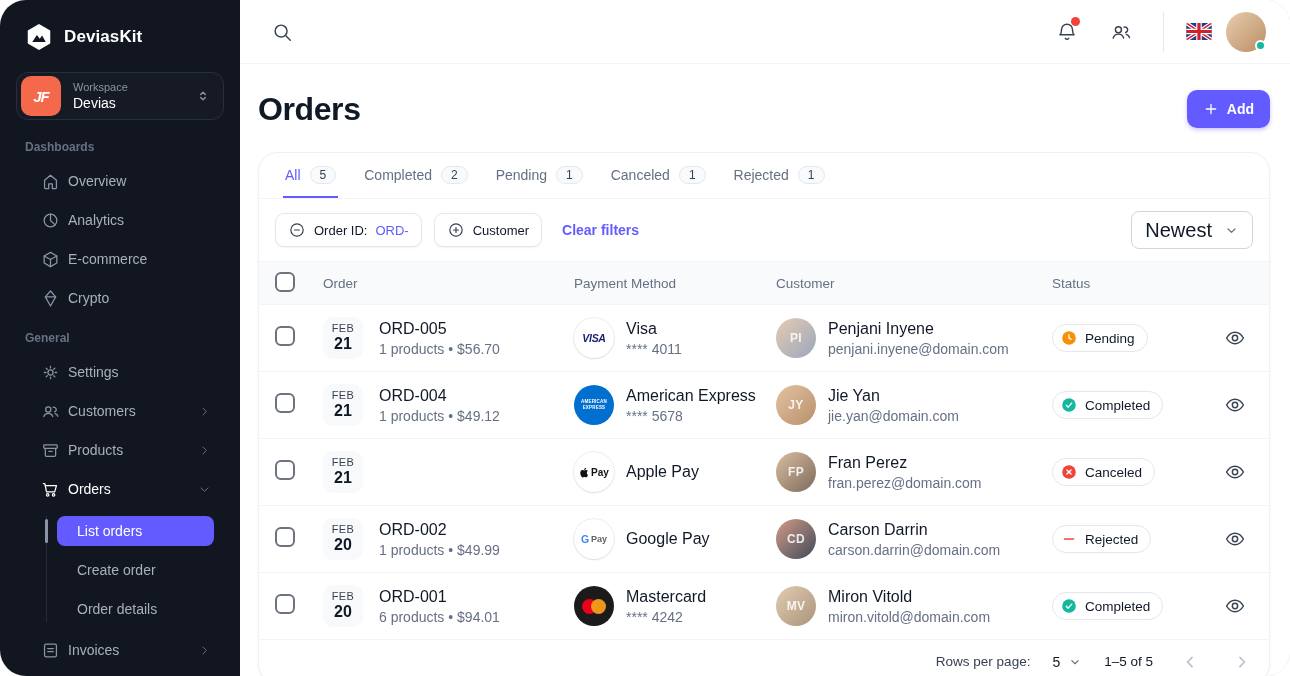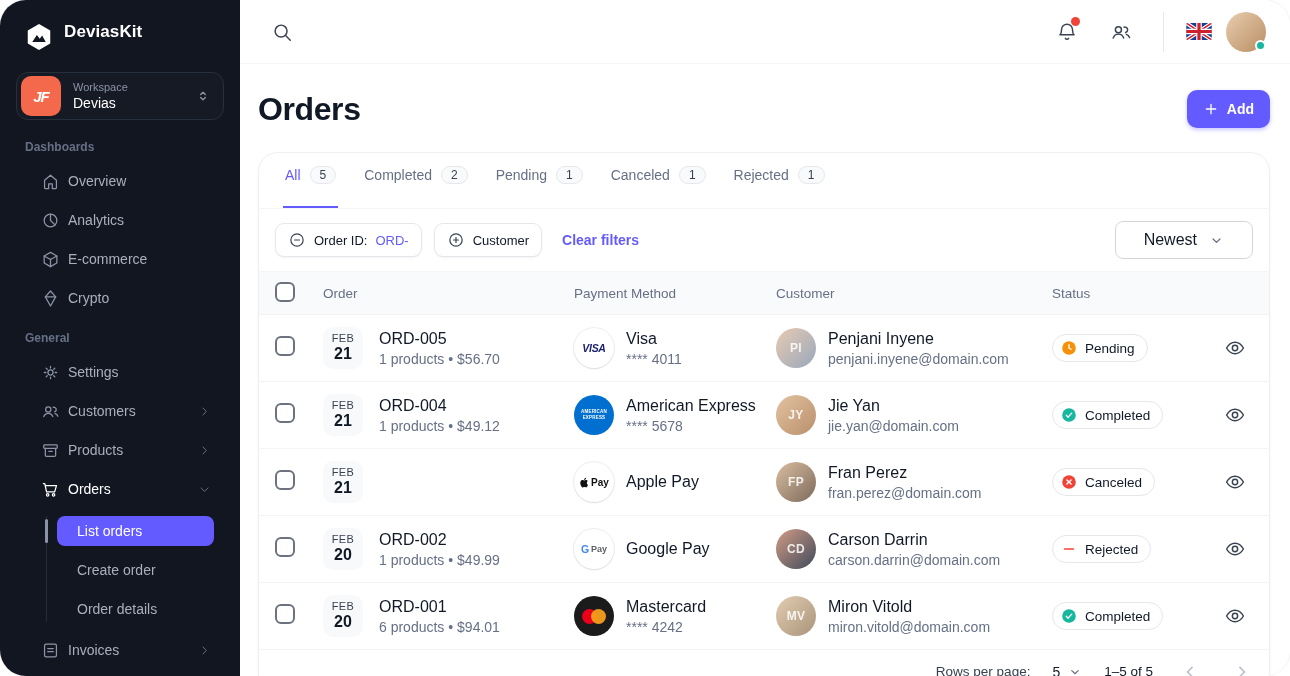--- a/index.html
+++ b/index.html
@@ -4,21 +4,21 @@
 <style>
   html,body{margin:0;padding:0;background:#fff;}
   body{width:1290px;height:676px;overflow:hidden;font-family:"Liberation Sans","DejaVu Sans",sans-serif;color:#111927;-webkit-font-smoothing:antialiased;}
   *{box-sizing:border-box;}
   button{font-family:inherit;background:none;border:none;padding:0;cursor:pointer;color:inherit;}
 
   .frame{width:1290px;height:676px;border-radius:26px;overflow:hidden;display:flex;background:#fff;box-shadow:0 0 0 1px rgba(17,25,39,.05);}
 
   
   .sidebar{width:240px;min-width:240px;background:#121621;color:#A8B0BD;display:flex;flex-direction:column;overflow:hidden;}
-  .logo-row{display:flex;gap:10px;padding:22px 24px 12px;}
+  .logo-row{display:flex;align-items:center;gap:10px;padding:22px 24px 12px;}
   .logo-mark svg{display:block;}
   .logo-title{color:#fff;font-weight:700;font-size:17px;letter-spacing:.1px;}
   .workspace{margin:8px 16px 0;display:flex;align-items:center;gap:12px;padding:4px 12px 4px 4px;border:1px solid #272E3C;border-radius:12px;background:rgba(255,255,255,.02);height:48px;cursor:pointer;}
   .ws-logo{width:40px;height:40px;min-width:40px;border-radius:10px;background:#F4694C;color:#fff;display:flex;align-items:center;justify-content:center;font-style:italic;font-weight:800;font-size:15px;letter-spacing:-1px;}
   .ws-text{display:flex;flex-direction:column;gap:2px;flex:1;min-width:0;}
   .ws-label{font-size:11px;color:#8A94A6;}
   .ws-name{font-size:14px;color:#fff;font-weight:500;}
   .ws-caret{color:#8A94A6;display:flex;}
   .ws-caret svg{width:16px;height:16px;}
   .nav{padding:10px 16px 0;flex:1;overflow:hidden;}
@@ -51,31 +51,31 @@
 
   .content{flex:1;padding:26px 20px 0 18px;overflow:hidden;}
   .page-head{display:flex;align-items:flex-start;justify-content:space-between;}
   h1{margin:0;font-size:32px;line-height:38px;font-weight:600;letter-spacing:-.4px;color:#111927;}
   .add-btn{display:flex;align-items:center;gap:8px;background:#635BFF;color:#fff;border-radius:10px;padding:0 16px;height:38px;font-size:14px;font-weight:600;box-shadow:0 2px 4px rgba(99,91,255,.35);}
   .add-btn svg{width:16px;height:16px;}
 
   .card{margin-top:24px;border:1px solid #EFF0F3;border-radius:20px;background:#fff;box-shadow:0 1px 3px rgba(17,25,39,.05);overflow:hidden;}
 
   .tabs{display:flex;gap:24px;padding:0 24px;border-bottom:1px solid #F2F4F7;}
-  .tab{display:flex;align-items:center;gap:9px;padding:13px 2px 22px;border-bottom:2px solid transparent;font-size:14px;font-weight:500;color:#667085;cursor:pointer;}
+  .tab{display:flex;align-items:center;gap:9px;padding:13px 2px 12px;border-bottom:2px solid transparent;font-size:14px;font-weight:500;color:#667085;cursor:pointer;}
   .tab.active{color:#635BFF;border-color:#635BFF;}
   .tab-badge{font-size:12px;padding:1px 9px;border-radius:999px;background:#F9FAFB;border:1px solid #E5E7EB;color:#374151;font-weight:500;}
 
   .filters{display:flex;align-items:center;gap:12px;padding:12px 16px;border-bottom:1px solid #F2F4F7;}
   .chip{display:flex;align-items:center;gap:8px;padding:0 12px;height:34px;border:1px solid #E5E7EB;border-radius:9px;background:#fff;font-size:13px;font-weight:500;color:#111927;box-shadow:0 1px 2px rgba(16,24,40,.05);}
   .chip-icon{display:flex;color:#384250;}
   .chip-icon svg{width:18px;height:18px;}
   .chip-value{color:#635BFF;}
   .clear{color:#635BFF;font-weight:600;font-size:14px;margin-left:8px;}
-  .sort{margin-left:auto;display:flex;align-items:center;gap:12px;height:38px;padding:0 28px;border:1px solid #D2D6DB;border-radius:8px;font-size:16px;font-weight:500;color:#111927;background:#fff;}
+  .sort{margin-left:auto;display:flex;align-items:center;gap:12px;height:38px;padding:0 13px;border:1px solid #D2D6DB;border-radius:8px;font-size:20px;font-weight:500;color:#111927;background:#fff;}
   .sort .chev{display:flex;color:#667085;}
   .sort .chev svg{width:15px;height:15px;}
 
   .thead,.trow{display:grid;grid-template-columns:48px 251px 202px 276px 163px 40px;align-items:center;padding:0 16px;}
   .thead{height:42px;background:#F9FAFB;font-size:13.5px;font-weight:500;color:#667085;}
   .trow{height:67px;border-top:1px solid #F2F4F7;}
   .checkbox{display:inline-block;width:20px;height:20px;border:2px solid #6C737F;border-radius:6px;background:#fff;cursor:pointer;}
 
   .order-cell{display:flex;align-items:center;gap:16px;}
   .datebox{width:40px;padding:5px 0 6px;background:#F8F9FB;border-radius:10px;text-align:center;display:flex;flex-direction:column;}

